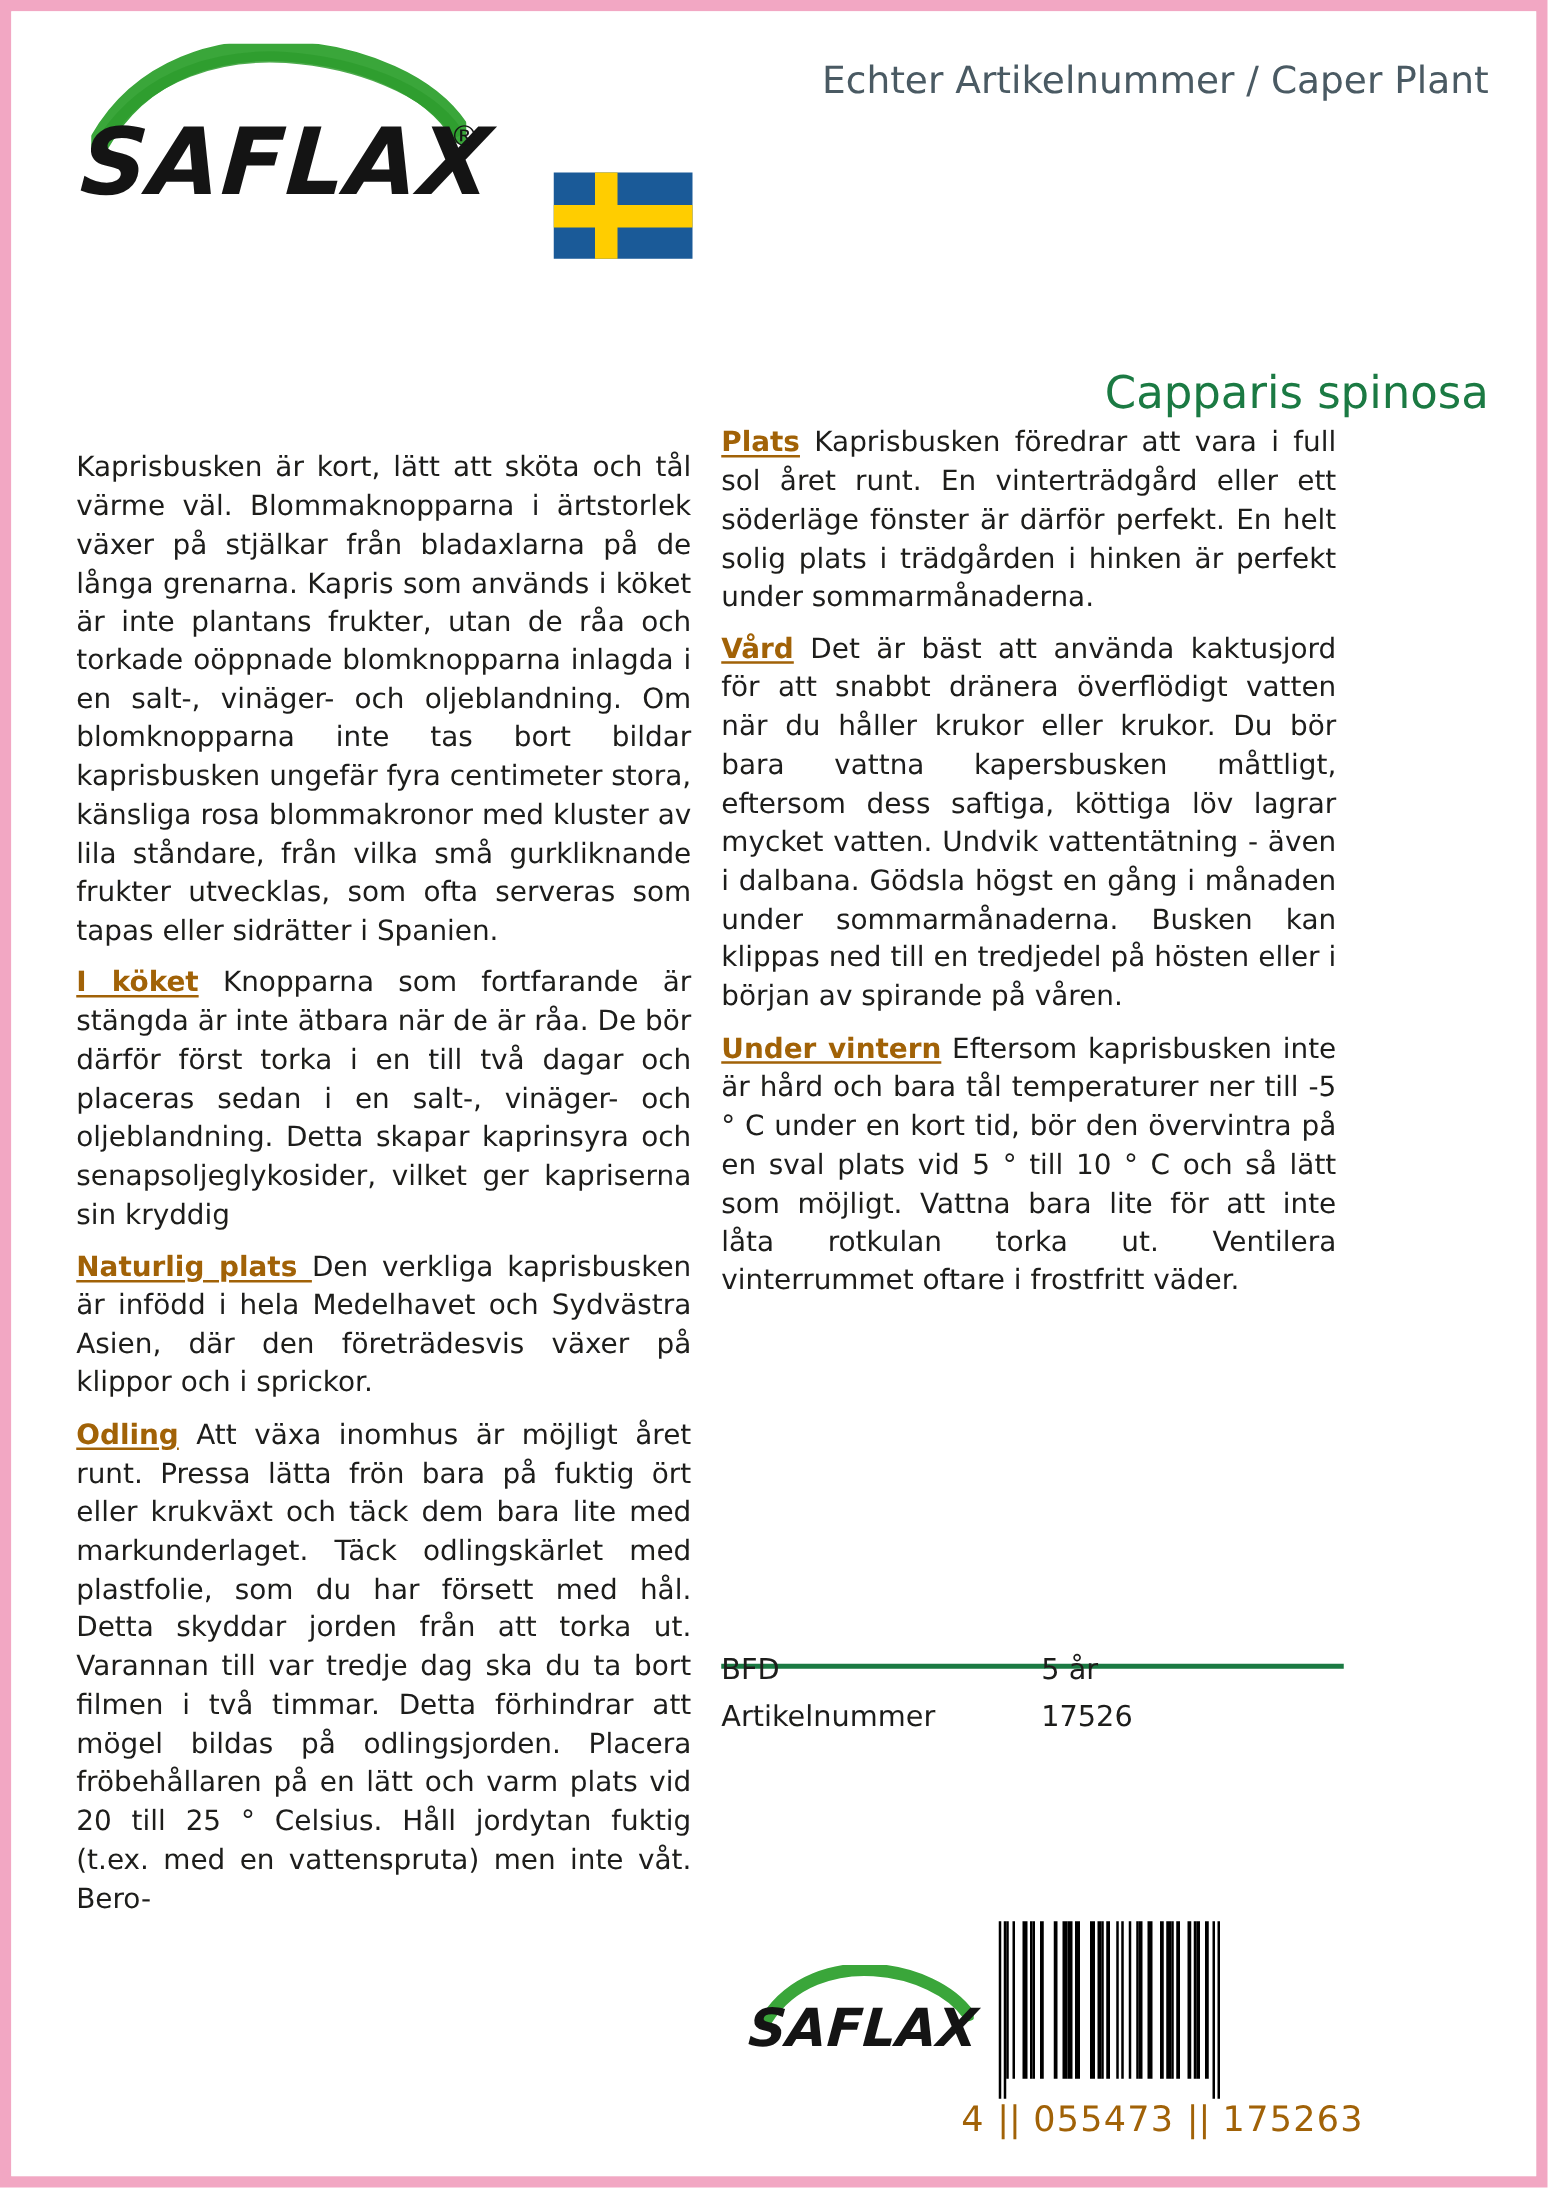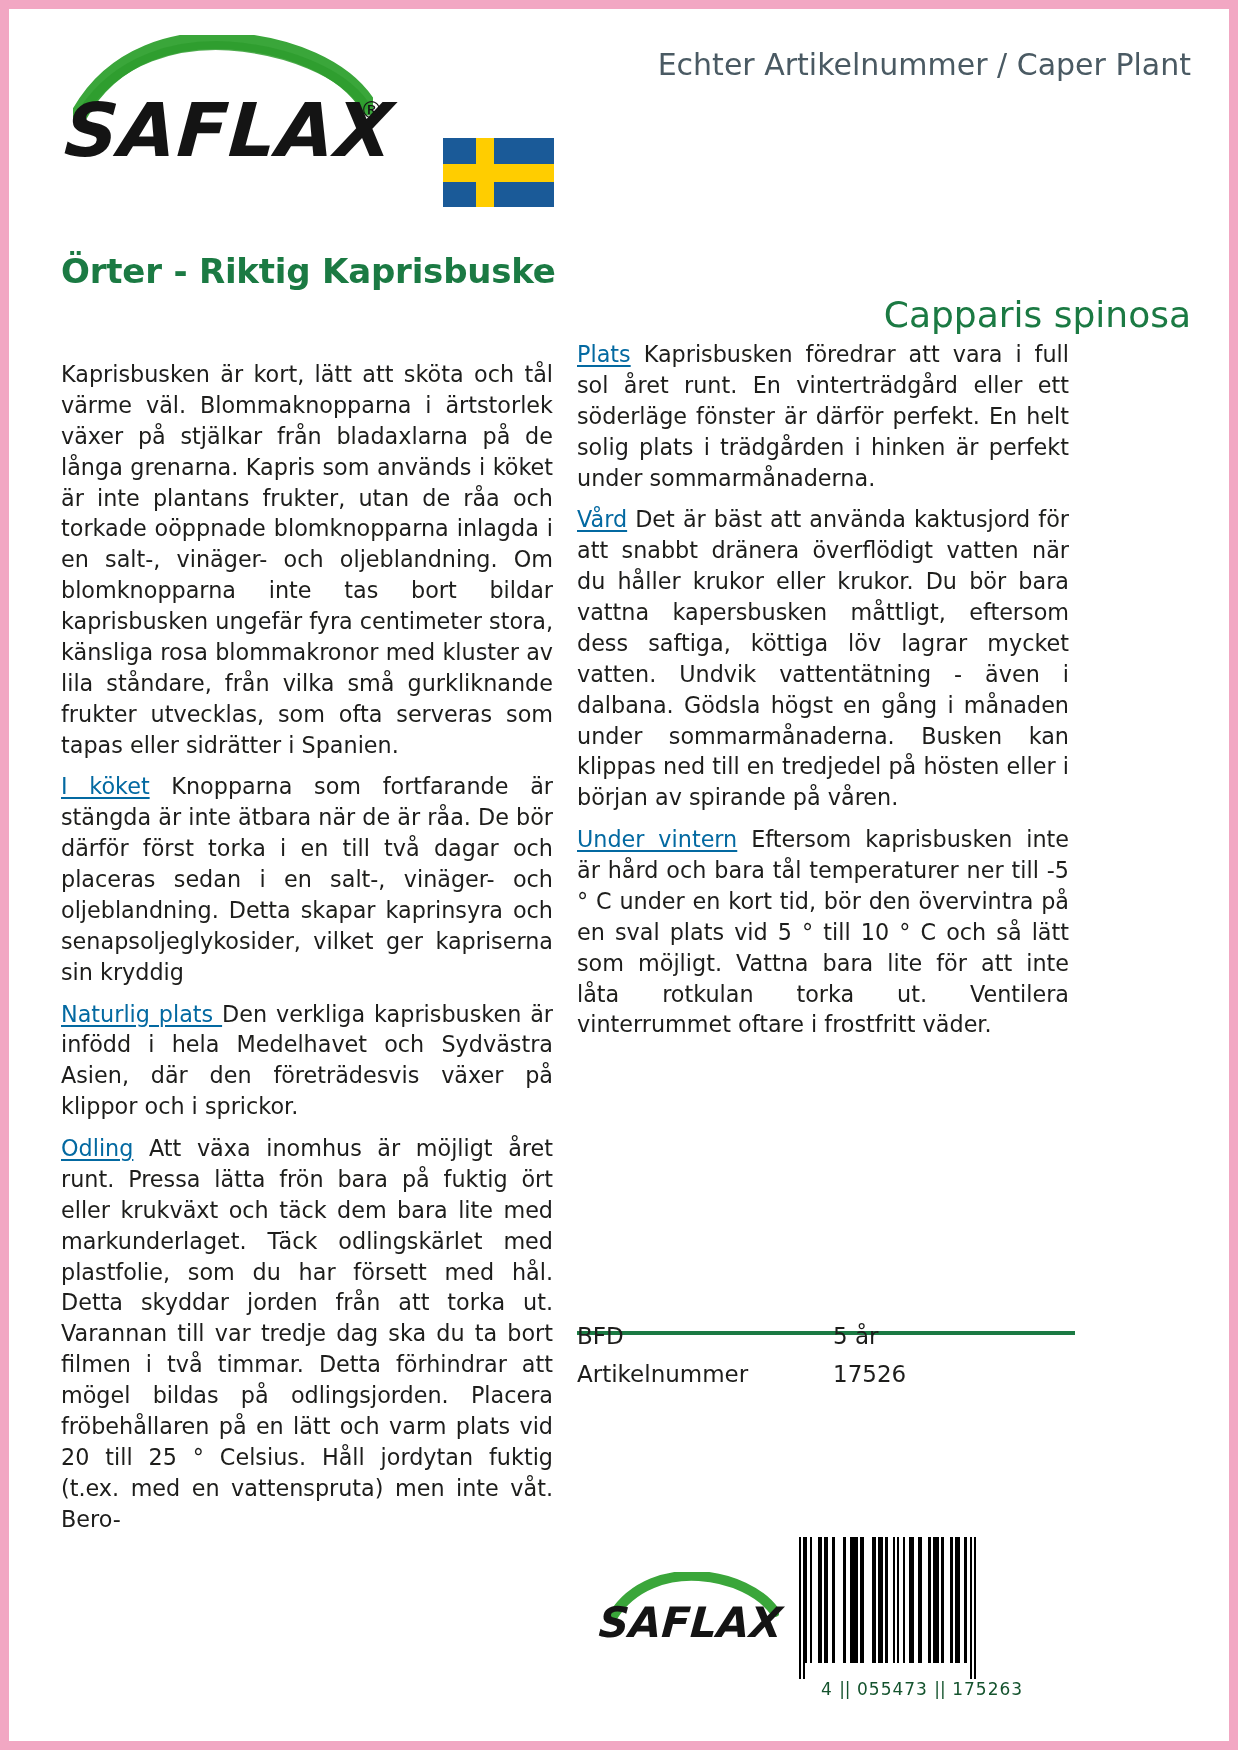--- a/index.html
+++ b/index.html
@@ -138,22 +138,22 @@
   }
   .col-left  { left: 52px; }
   .col-right { left: 568px; top: 330px; }
 
   .col p {
     margin: 0 0 11px 0;
   }
   .col p:last-child { margin-bottom: 0; }
 
   .sec {
-    font-weight: 400;
-    color: #0369a1;
+    font-weight: 700;
+    color: #a16207;
     text-decoration: underline;
     text-underline-offset: 3px;
   }
 
   
   .divider {
     position: absolute;
     left: 568px;
     top: 1322px;
     width: 498px;
@@ -228,22 +228,22 @@
     display: block;
     height: 126px;
     background: #000;
   }
   .bars i.g { height: 142px; }
   .ean {
     position: absolute;
     left: -30px;
     top: 142px;
     width: 306px;
-    font-size: 17px;
-    color: #14532d;
+    font-size: 28px;
+    color: #a16207;
     letter-spacing: 1px;
     text-align: center;
     white-space: nowrap;
   }
   .ean .sep { letter-spacing: 0; }
 </style>
 </head>
 <body>
 
 <div id="packet">
@@ -260,21 +260,20 @@
         <div class="logo-reg">®</div>
         <div class="flag">
           <div class="hbar"></div>
           <div class="vbar"></div>
         </div>
       </div>
 
       <div class="header-title">Echter Artikelnummer / Caper Plant</div>
     </div>
 
-    <div class="common-name">Örter - Riktig Kaprisbuske</div>
     <div class="latin-name">Capparis spinosa</div>
 
     <div class="col col-left" id="col-left">
         <p><span>Kaprisbusken är kort, lätt att sköta och tål värme väl. Blommaknopparna i ärtstorlek växer på stjälkar från bladaxlarna på de långa grenarna. Kapris som används i köket är inte plantans frukter, utan de råa och torkade oöppnade blomknopparna inlagda i en salt-, vinäger- och oljeblandning. Om blomknopparna inte tas bort bildar kaprisbusken ungefär fyra centimeter stora, känsliga rosa blommakronor med kluster av lila ståndare, från vilka små gurkliknande frukter utvecklas, som ofta serveras som tapas eller sidrätter i Spanien.</span></p>
         <p><span class="sec">I köket</span> <span>Knopparna som fortfarande är stängda är inte ätbara när de är råa. De bör därför först torka i en till två dagar och placeras sedan i en salt-, vinäger- och oljeblandning. Detta skapar kaprinsyra och senapsoljeglykosider, vilket ger kapriserna sin kryddig</span></p>
         <p><span class="sec">Naturlig plats </span> <span>Den verkliga kaprisbusken är infödd i hela Medelhavet och Sydvästra Asien, där den företrädesvis växer på klippor och i sprickor.</span></p>
         <p><span class="sec">Odling</span> <span>Att växa inomhus är möjligt året runt. Pressa lätta frön bara på fuktig ört eller krukväxt och täck dem bara lite med markunderlaget. Täck odlingskärlet med plastfolie, som du har försett med hål. Detta skyddar jorden från att torka ut. Varannan till var tredje dag ska du ta bort filmen i två timmar. Detta förhindrar att mögel bildas på odlingsjorden. Placera fröbehållaren på en lätt och varm plats vid 20 till 25 ° Celsius. Håll jordytan fuktig (t.ex. med en vattenspruta) men inte våt. Bero-</span></p>
       </div>
 
     <div class="col col-right" id="col-right">

